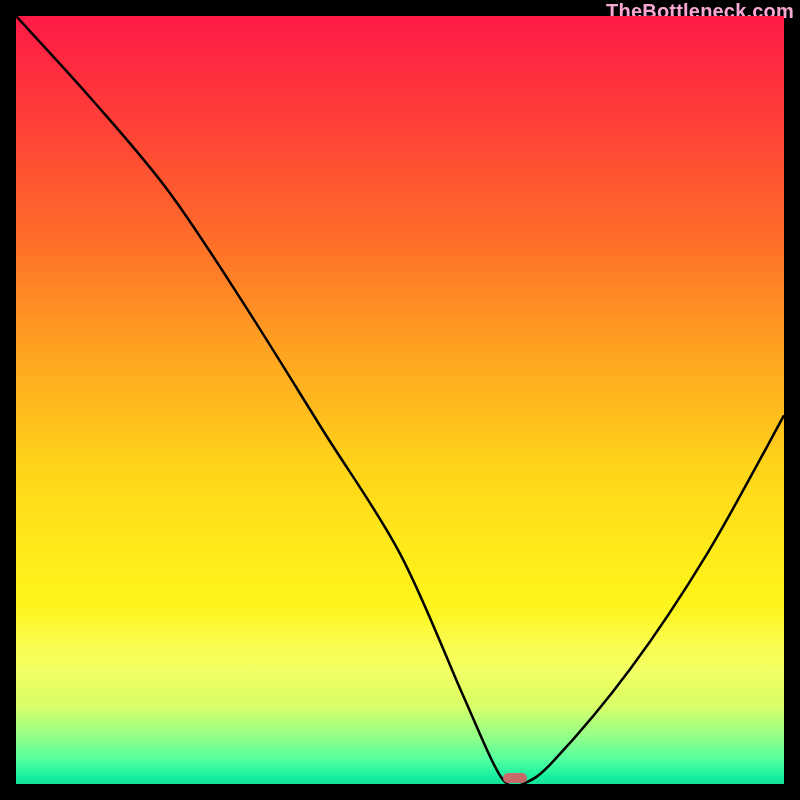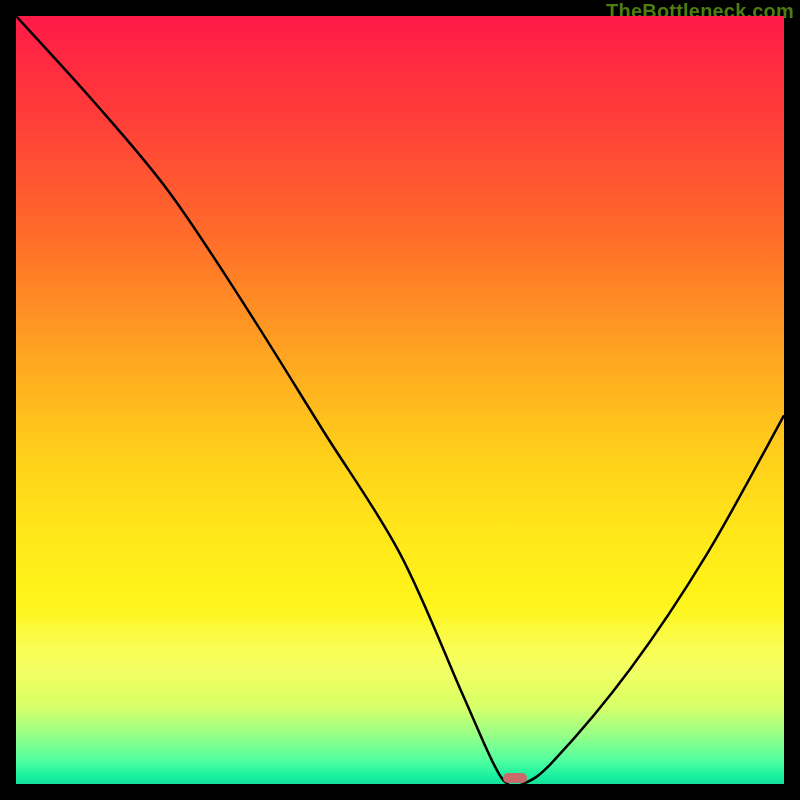--- a/index.html
+++ b/index.html
@@ -60,21 +60,21 @@
     position: absolute;
     width: 24px;
     height: 10px;
     background: #c96a6a;
     border-radius: 5px;
   }
   .attrib {
     position: absolute;
     top: 0;
     right: 6px;
-    color: #4d7c0f;
+    color: #f9a8d4;
     font-size: 20px;
     font-weight: 600;
     letter-spacing: 0.2px;
     user-select: none;
   }
 </style>
 </head>
 <body>
 
 <div class="frame">

